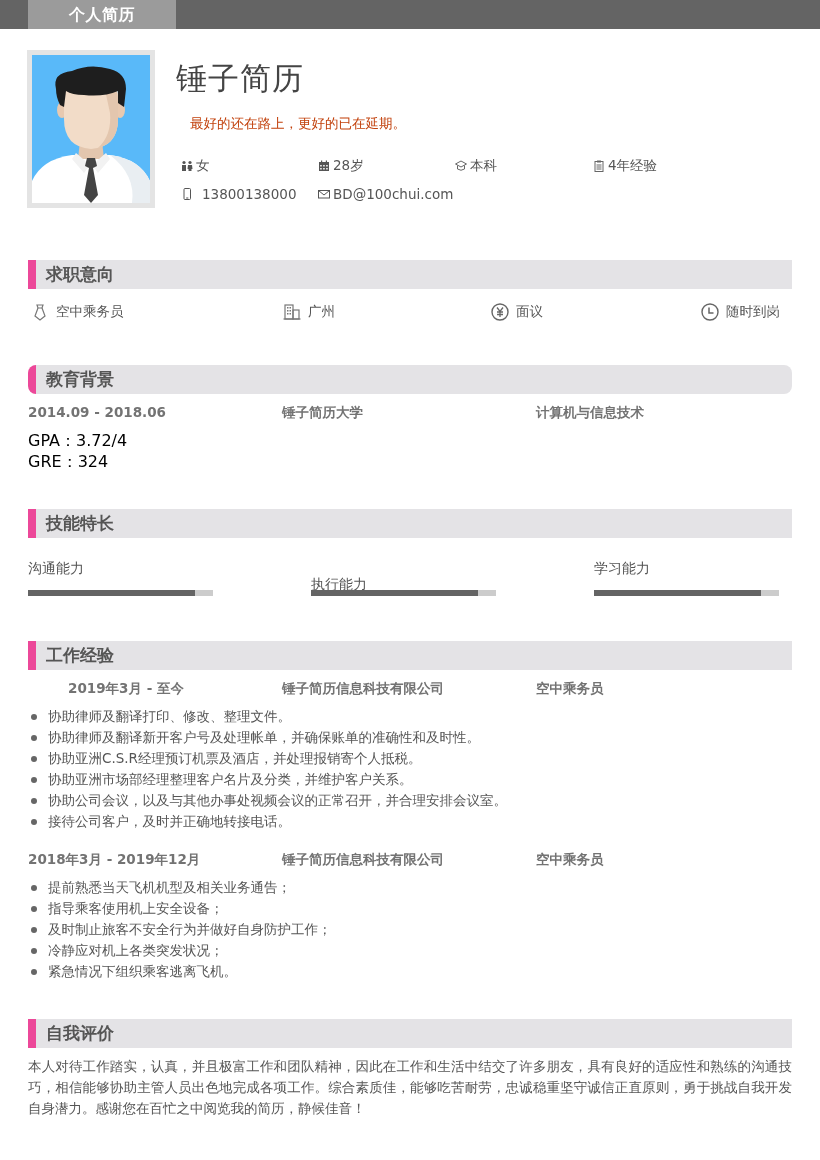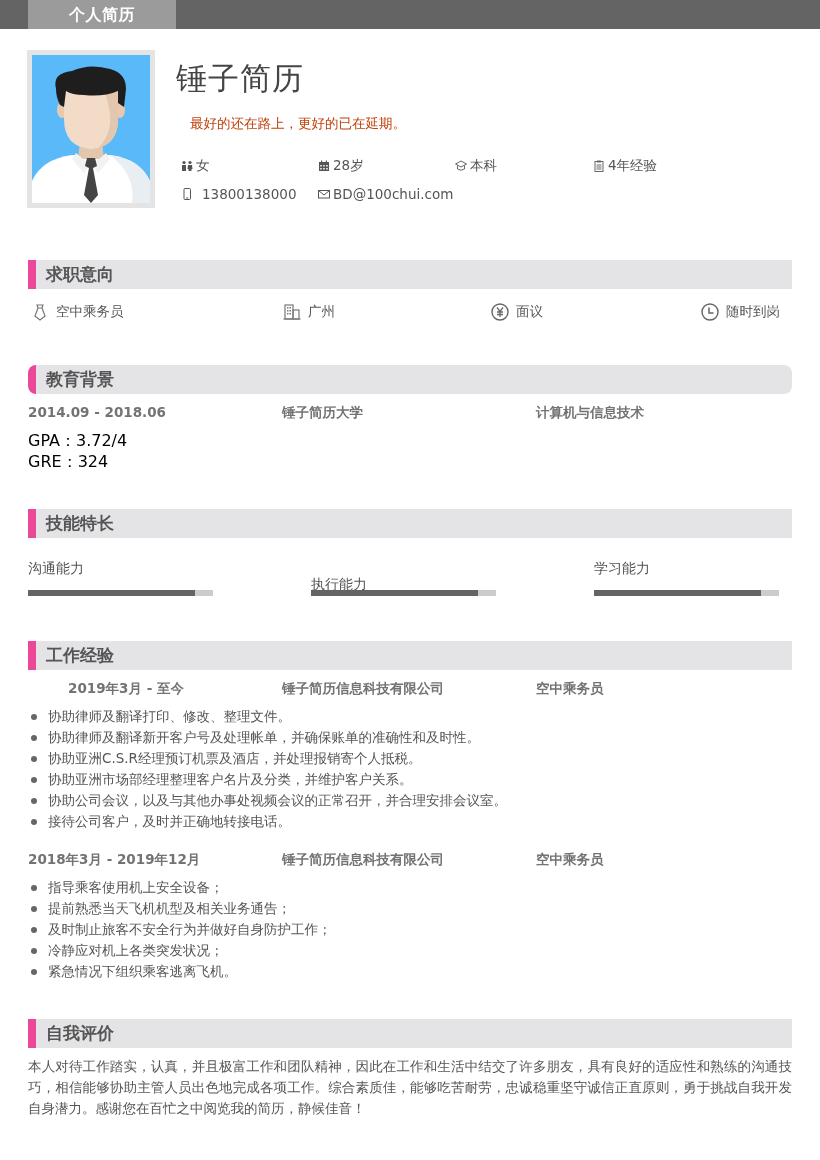--- a/index.html
+++ b/index.html
@@ -228,22 +228,22 @@
   <li>协助亚洲C.S.R经理预订机票及酒店，并处理报销寄个人抵税。</li>
   <li>协助亚洲市场部经理整理客户名片及分类，并维护客户关系。</li>
   <li>协助公司会议，以及与其他办事处视频会议的正常召开，并合理安排会议室。</li>
   <li>接待公司客户，及时并正确地转接电话。</li>
 </ul>
 
 <div class="row-bold" style="left:28px; top:851px;">2018年3月 - 2019年12月</div>
 <div class="row-bold" style="left:282px; top:851px;">锤子简历信息科技有限公司</div>
 <div class="row-bold" style="left:536px; top:851px;">空中乘务员</div>
 <ul class="duties" style="top:877px;">
+  <li>提前熟悉当天飞机机型及相关业务通告；</li>
   <li>指导乘客使用机上安全设备；</li>
-  <li>提前熟悉当天飞机机型及相关业务通告；</li>
   <li>及时制止旅客不安全行为并做好自身防护工作；</li>
   <li>冷静应对机上各类突发状况；</li>
   <li>紧急情况下组织乘客逃离飞机。</li>
 </ul>
 
 <div class="sec-head" style="top:1019px;">
   <span>自我评价</span>
 </div>
 <div class="eval">本人对待工作踏实，认真，并且极富工作和团队精神，因此在工作和生活中结交了许多朋友，具有良好的适应性和熟练的沟通技巧，相信能够协助主管人员出色地完成各项工作。综合素质佳，能够吃苦耐劳，忠诚稳重坚守诚信正直原则，勇于挑战自我开发自身潜力。感谢您在百忙之中阅览我的简历，静候佳音！</div>
 

